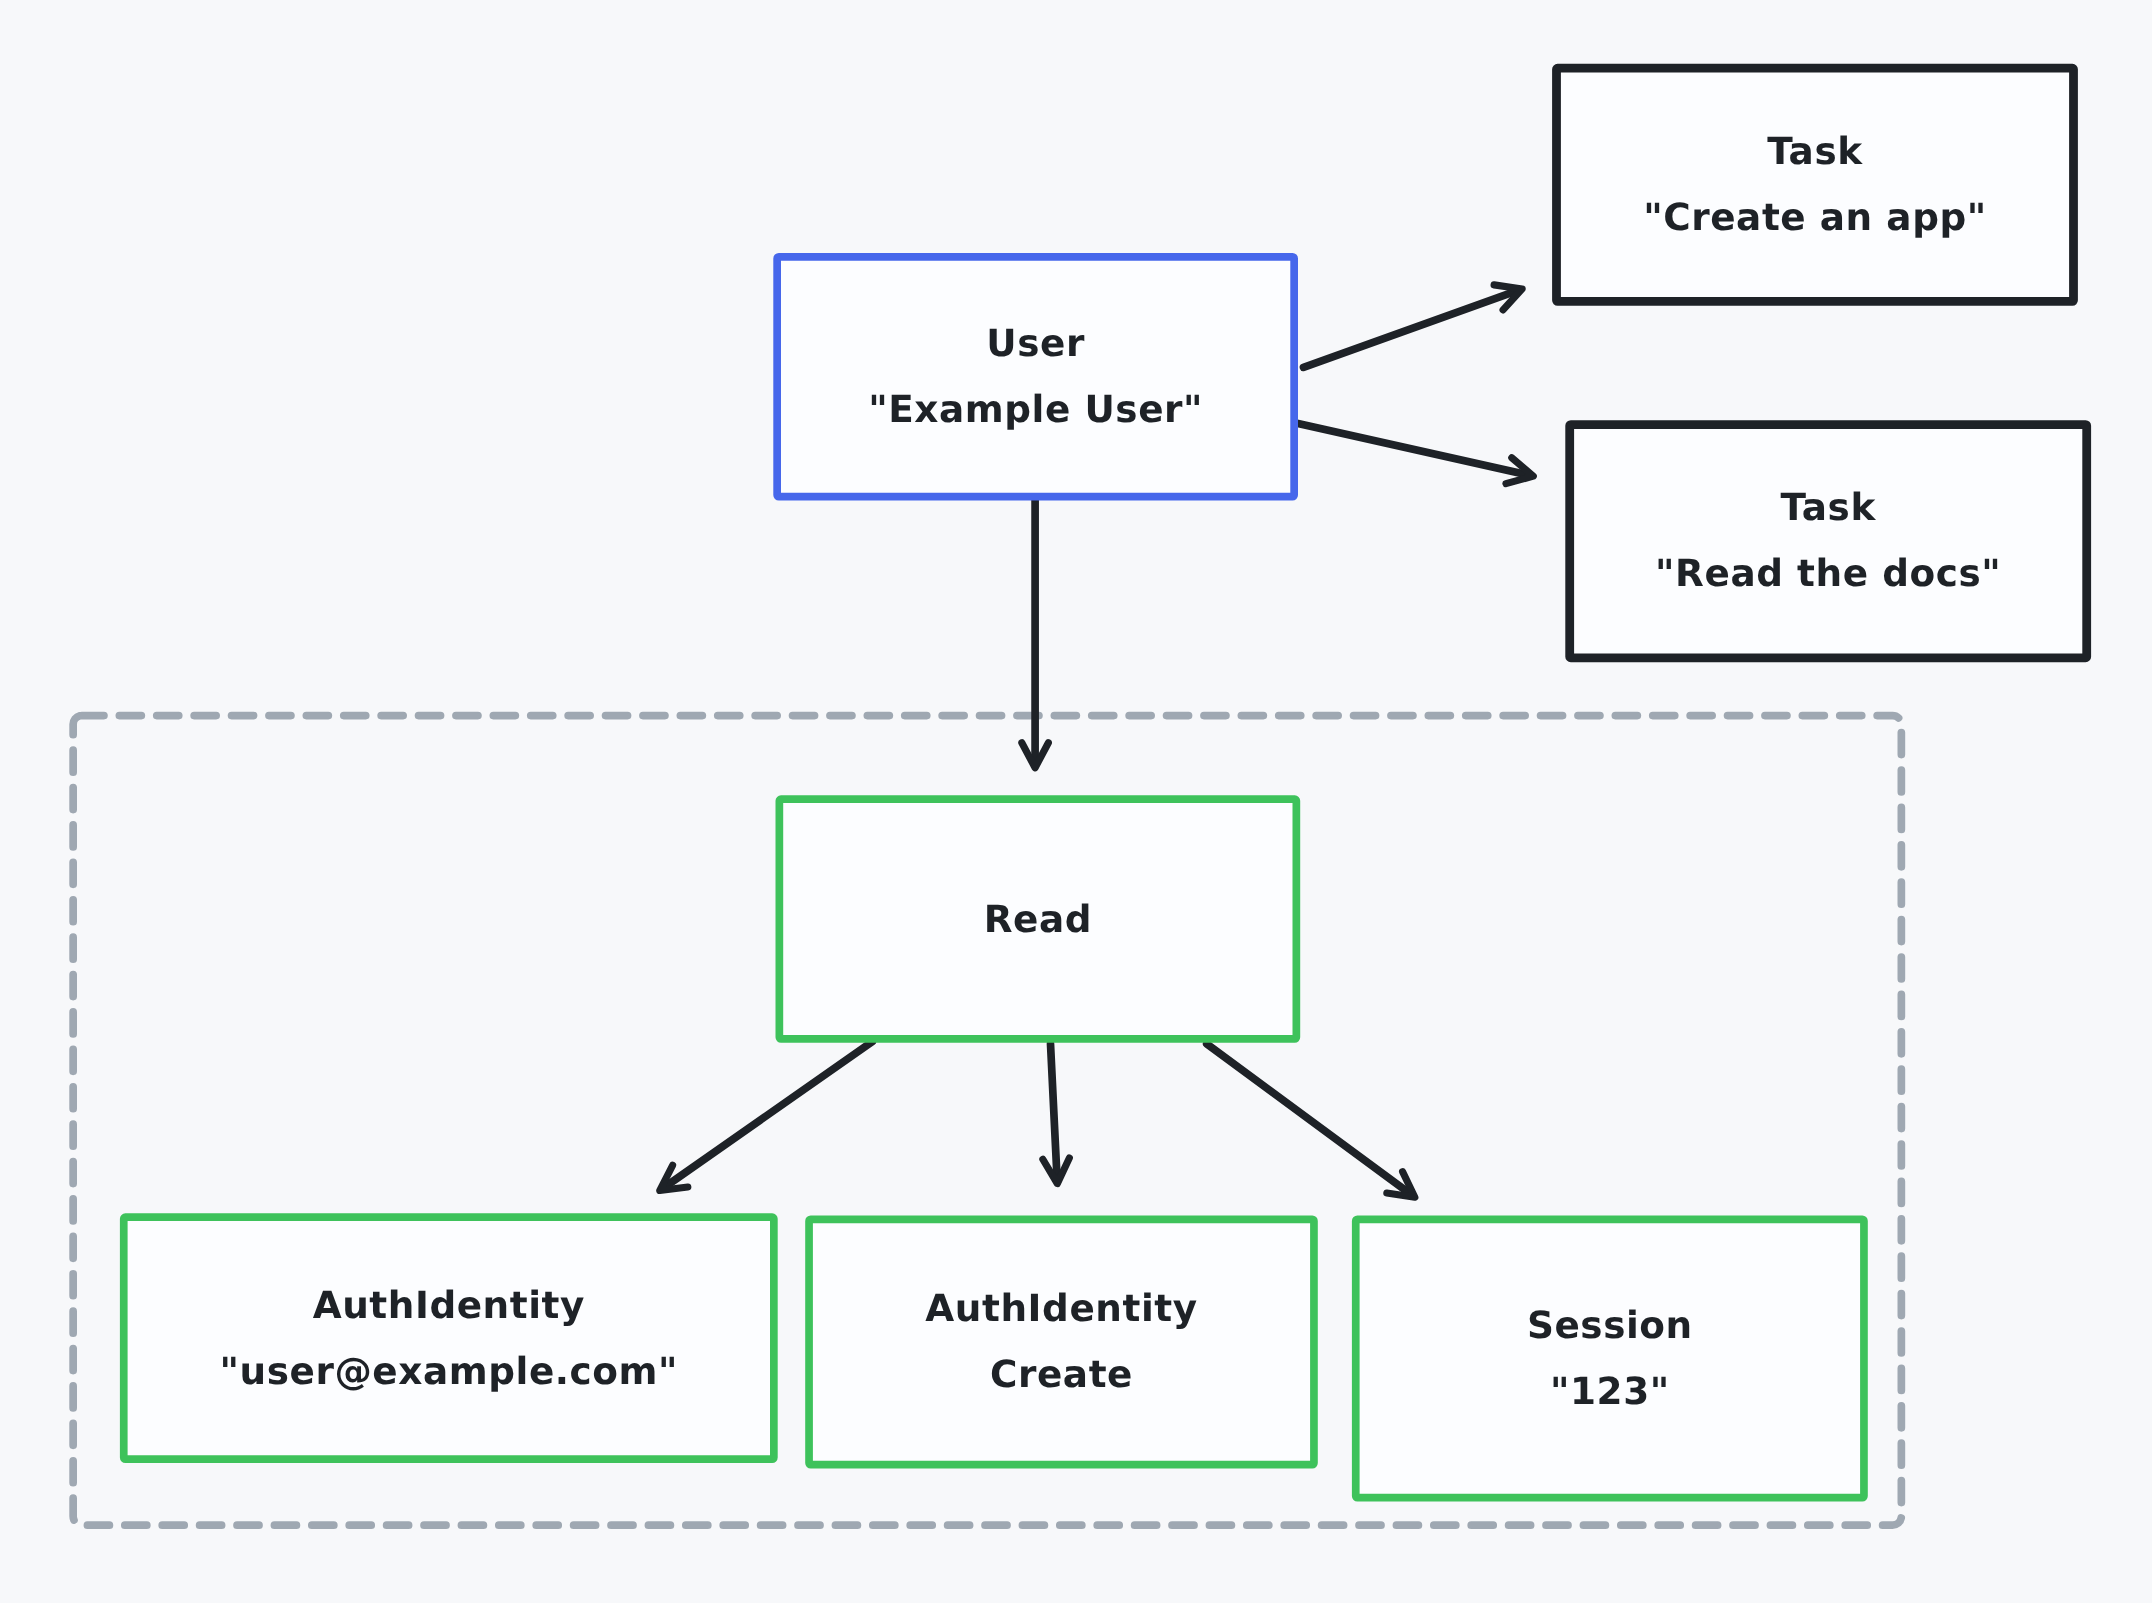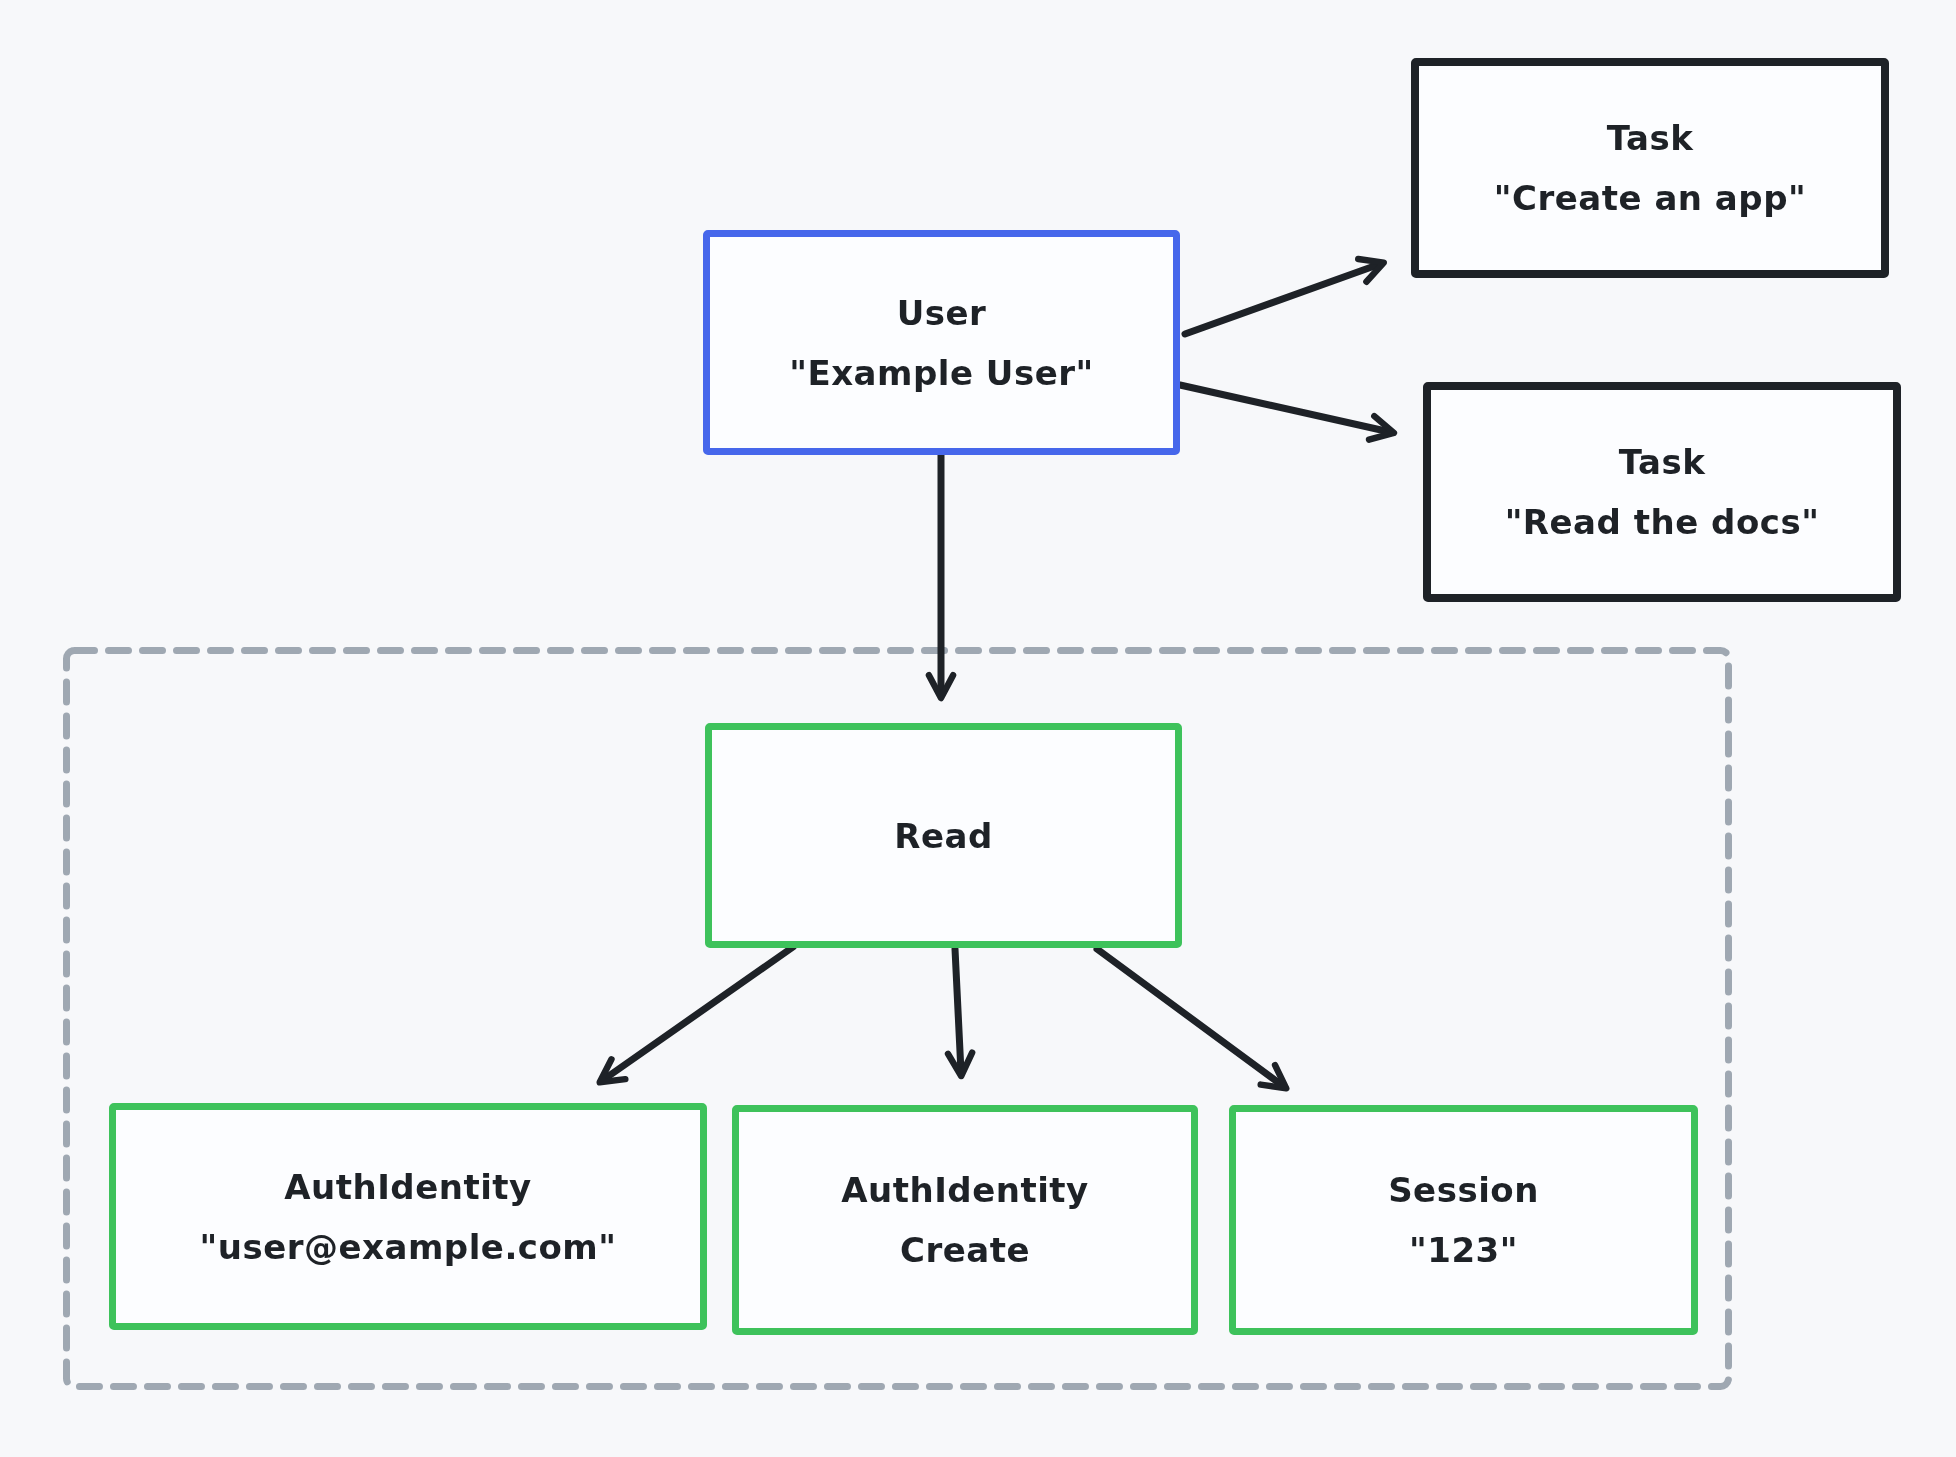--- a/index.html
+++ b/index.html
@@ -45,21 +45,21 @@
   .node.blue  { border-color: var(--blue); }
   .node.green { border-color: var(--green); }
   .node.black { border-color: var(--black); border-width: 8px; }
 
   .n-user    { left: 703px;  top: 230px;  width: 477px; height: 225px; }
   .n-task1   { left: 1411px; top: 58px;   width: 478px; height: 220px; }
   .n-task2   { left: 1423px; top: 382px;  width: 478px; height: 220px; }
   .n-auth    { left: 705px;  top: 723px;  width: 477px; height: 225px; }
   .n-ai1     { left: 109px;  top: 1103px; width: 598px; height: 227px; }
   .n-ai2     { left: 732px;  top: 1105px; width: 466px; height: 230px; }
-  .n-session { left: 1229px; top: 1105px; width: 469px; height: 230px; }
+  .n-session { left: 1229px; top: 1105px; width: 469px; height: 260px; }
 </style>
 </head>
 <body>
 
 <div class="canvas">
 
   <svg class="edges" width="1956" height="1457" viewBox="0 0 1956 1457" xmlns="http://www.w3.org/2000/svg">
     <defs>
       <marker id="arrowhead" viewBox="0 0 12 12" refX="9" refY="6" markerWidth="4.6" markerHeight="4.6" orient="auto-start-reverse">
         <polyline points="2,1.5 10.5,6 2,10.5" fill="none" style="stroke: var(--black)" stroke-width="2.4" stroke-linecap="round" stroke-linejoin="round"></polyline>

